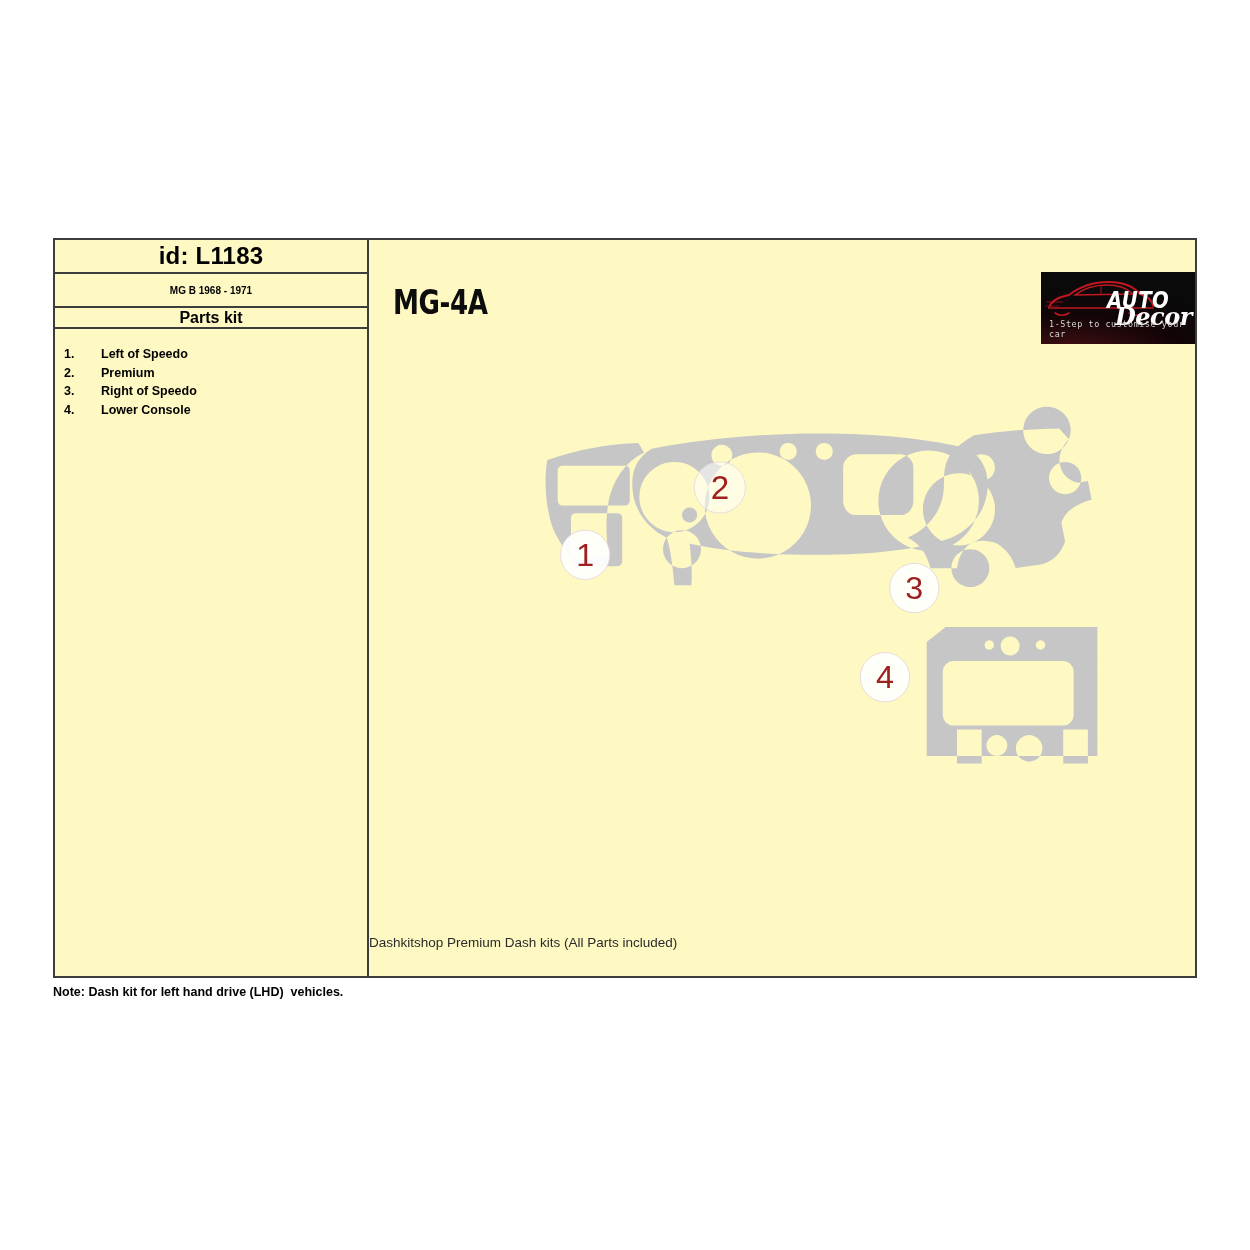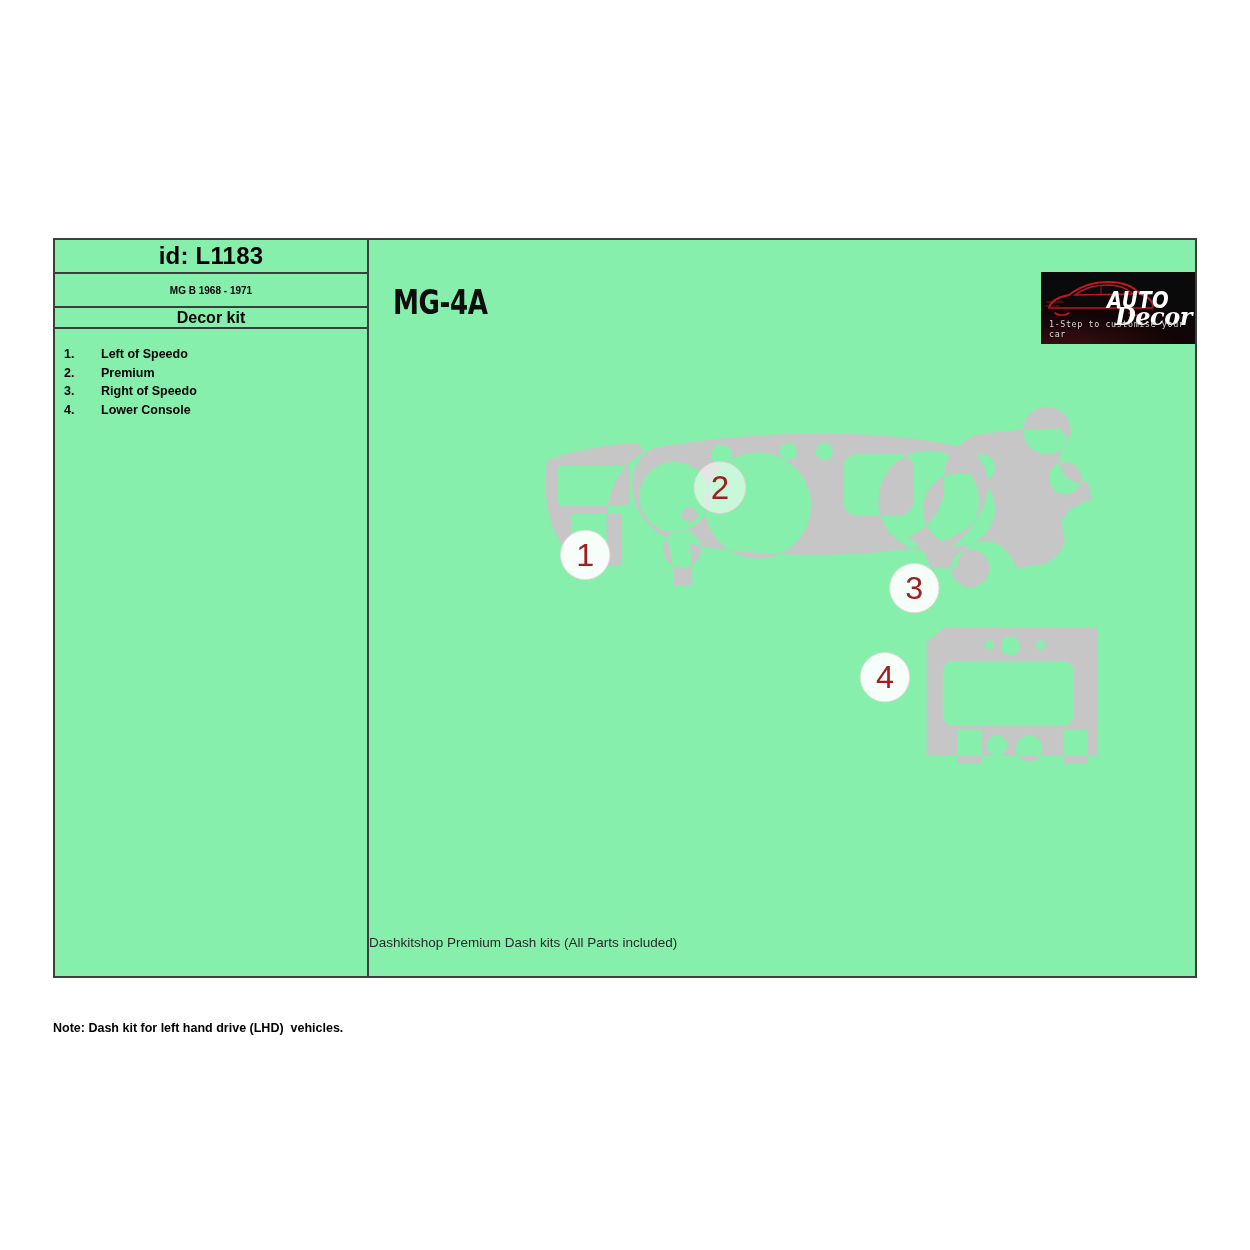--- a/index.html
+++ b/index.html
@@ -25,21 +25,21 @@
 
   
   .frame {
     position: absolute;
     left: 53px;
     top: 238px;
     width: 1144px;
     height: 740px;
     border: 2px solid #3d3d3d;
     box-sizing: border-box;
-    background: #86efac;
+    background: #fef9c3;
   }
 
   
   .info-col {
     position: absolute;
     left: 0;
     top: 0;
     width: 314px;
     height: 100%;
     border-right: 2px solid #3d3d3d;
@@ -178,42 +178,41 @@
 
   
   .note {
     position: absolute;
     left: 53px;
     top: 985px;
     font-size: 12.5px;
     font-weight: bold;
     color: #000;
     white-space: pre;
-    margin-top: 36px;
   }
 </style>
 </head>
 <body>
 
 <div id="page">
 
   <div class="frame">
 
     <div class="info-col">
 
       <div class="info-row row-id">
         <span>id: L1183</span>
       </div>
 
       <div class="info-row row-model">
         <span>MG B 1968 - 1971</span>
       </div>
 
       <div class="info-row row-kit">
-        <span>Decor kit</span>
+        <span>Parts kit</span>
       </div>
 
       <div class="parts-list">
         <div class="part-item">
           <span class="part-num">1.</span>
           <span class="part-label">Left of Speedo</span>
         </div>
         <div class="part-item">
           <span class="part-num">2.</span>
           <span class="part-label">Premium</span>

